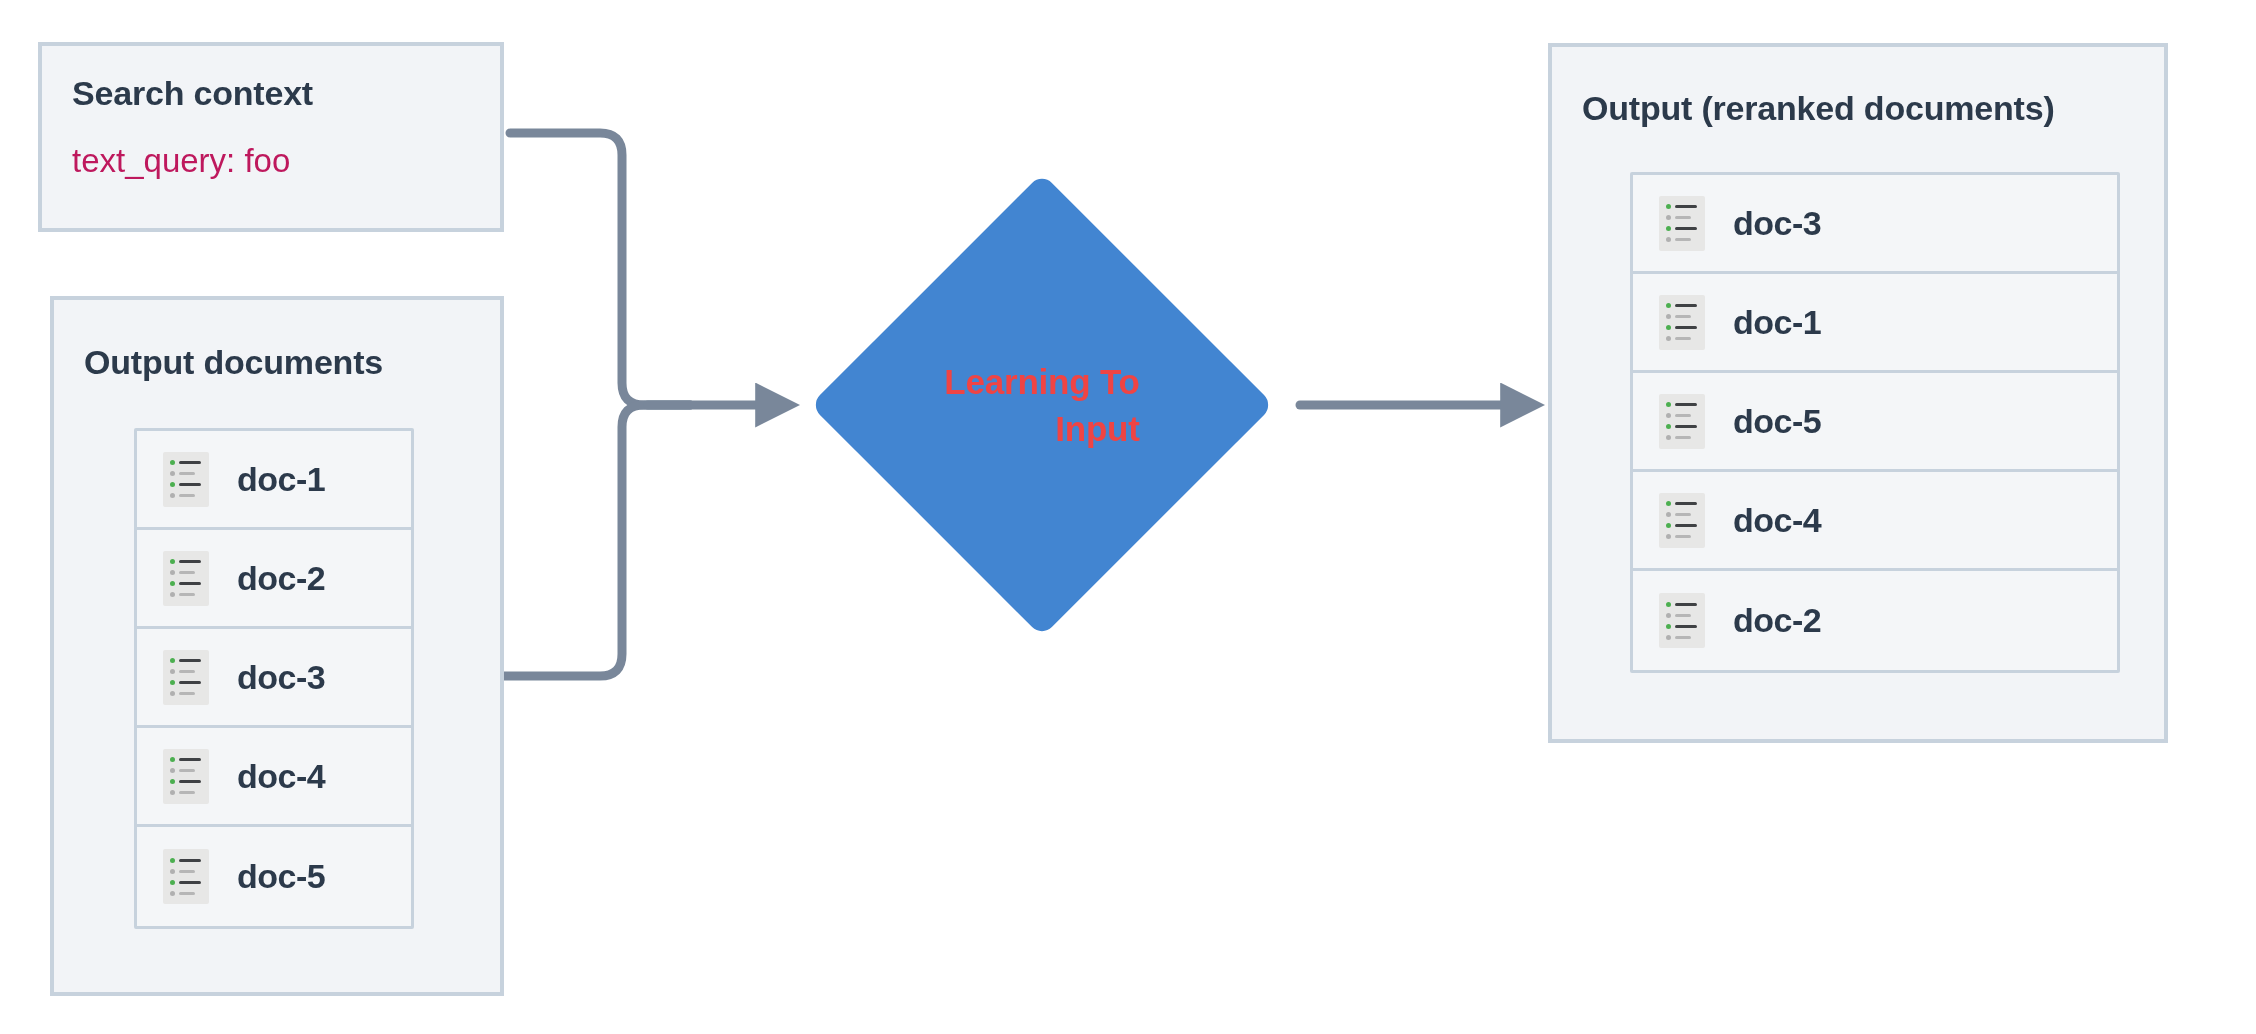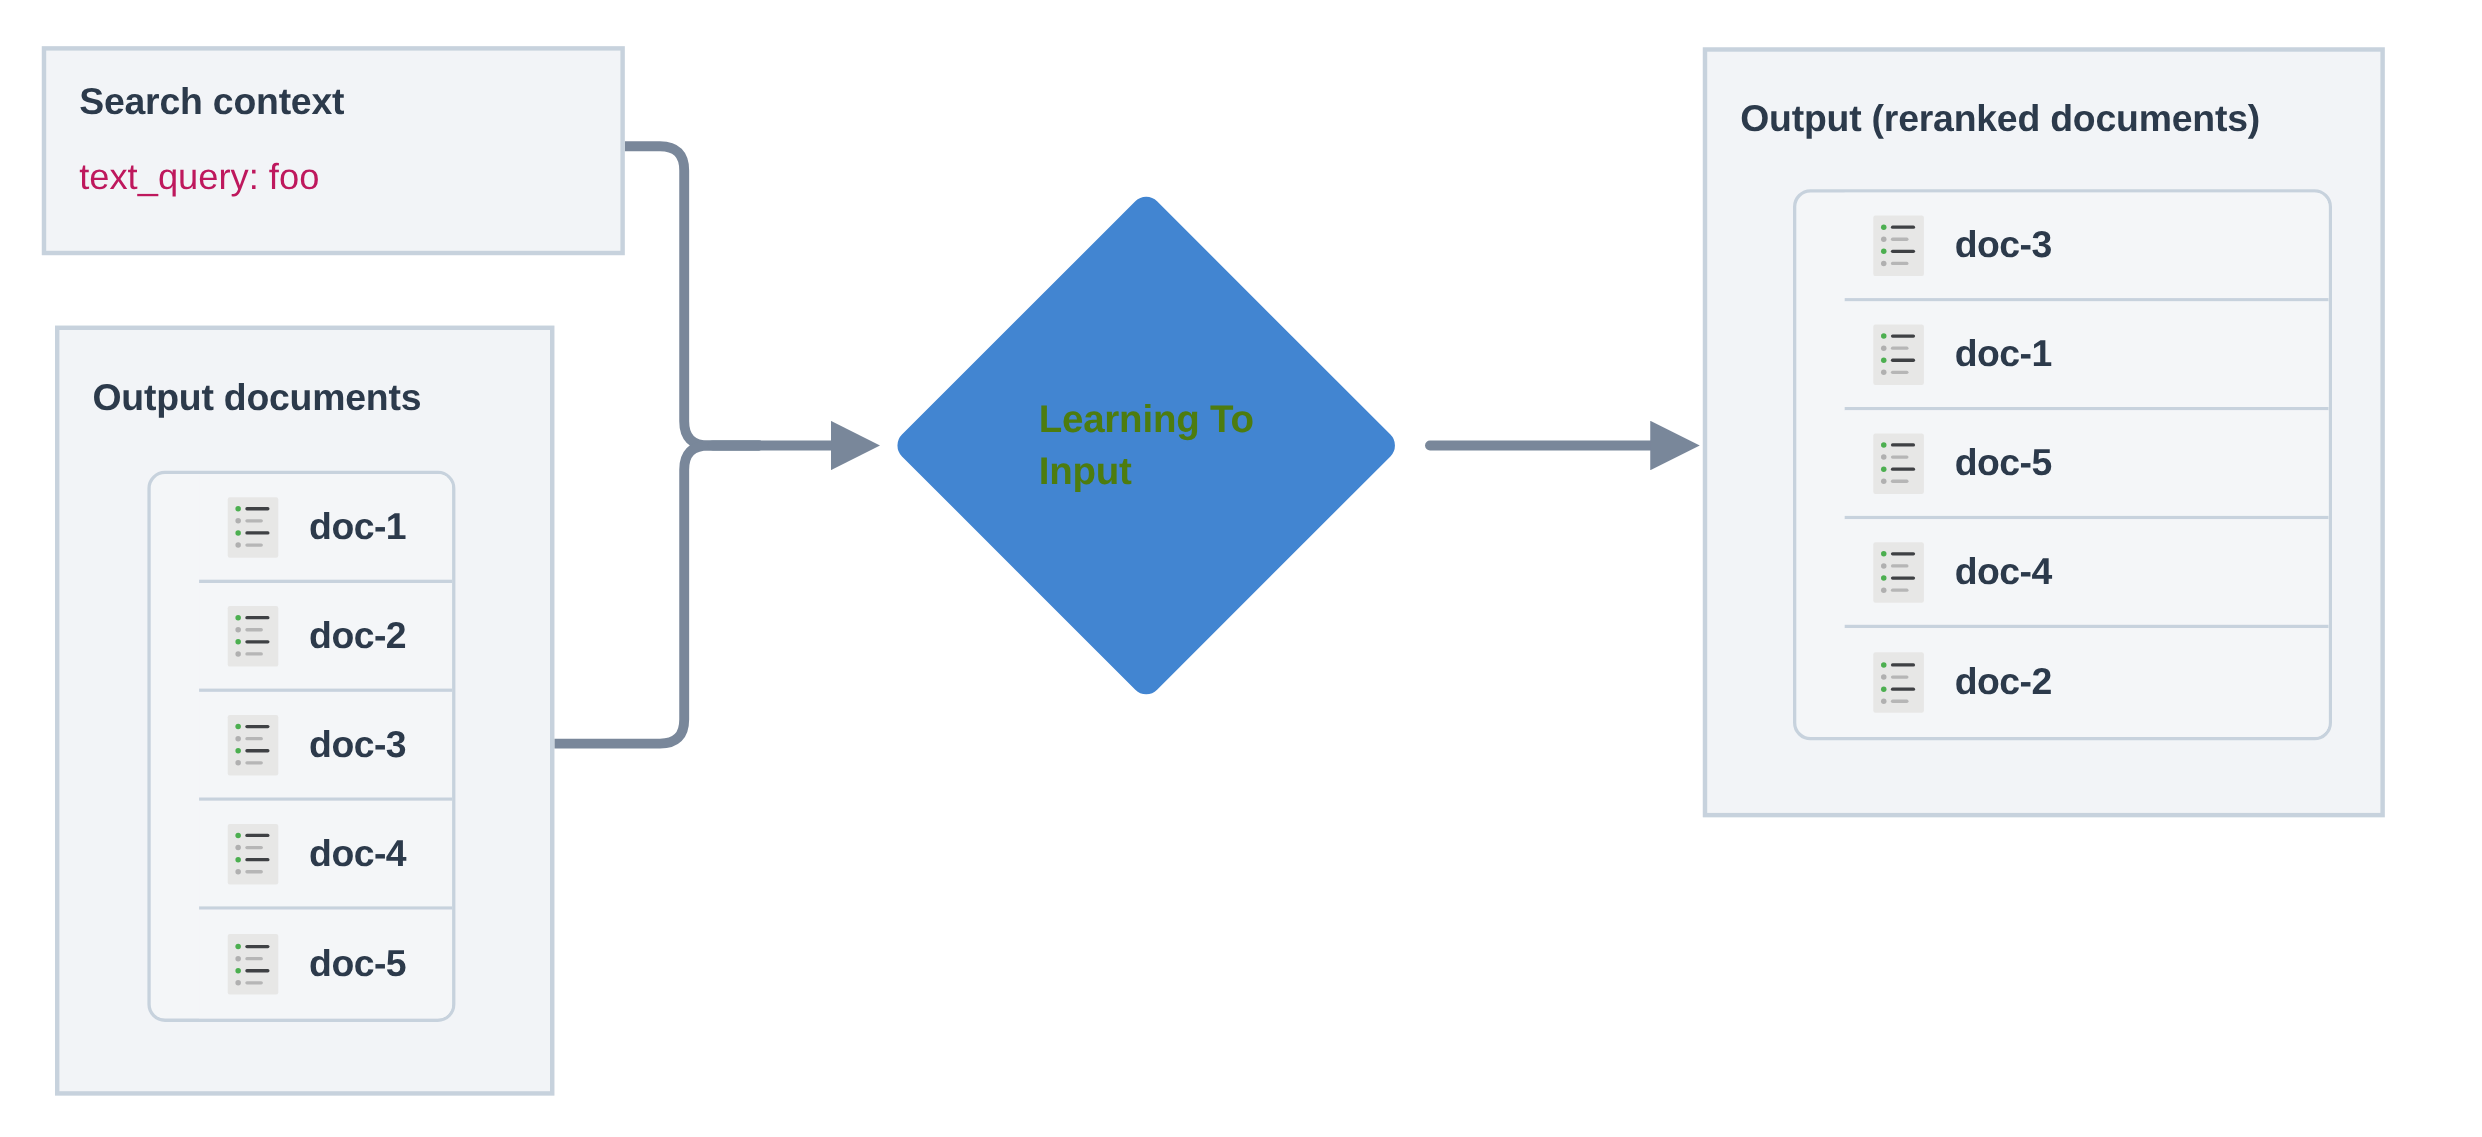--- a/index.html
+++ b/index.html
@@ -35,21 +35,21 @@
   }
   .panel-body {
     color: #be185d;
     white-space: nowrap;
   }
 
   
   #search-context {
     left: 38px;
     top: 42px;
-    width: 530px;
+    width: 466px;
     height: 190px;
   }
   #search-context .panel-title {
     position: absolute;
     left: 30px;
     top: 28px;
     font-size: 34px;
   }
   #search-context .panel-body {
     position: absolute;
@@ -95,25 +95,24 @@
   #output-doc-list {
     position: absolute;
     left: 78px;
     top: 125px;
     width: 490px;
   }
 
   
   .doc-list {
     border: 3px solid #c7d2dd;
-    border-radius: 16px;
+    border-radius: 2px;
     box-sizing: border-box;
     background: #f4f6f8;
     overflow: hidden;
-    padding-left: 44px;
   }
   .doc-row {
     display: flex;
     align-items: center;
     height: 99px;
     box-sizing: border-box;
     border-bottom: 3px solid #c7d2dd;
     padding-left: 26px;
     background: #f4f6f8;
   }
@@ -185,25 +184,25 @@
   }
   #ltr-node .diamond-label {
     position: absolute;
     left: 0;
     top: 0;
     width: 100%;
     height: 100%;
     display: flex;
     align-items: center;
     justify-content: center;
-    color: #4d7c0f;
+    color: #ef4444;
     font-size: 35px;
     font-weight: bold;
     line-height: 1.35;
-    text-align: left;
+    text-align: right;
     letter-spacing: -0.2px;
   }
 
   
   #connectors {
     position: absolute;
     left: 0;
     top: 0;
     width: 2256px;
     height: 1034px;

